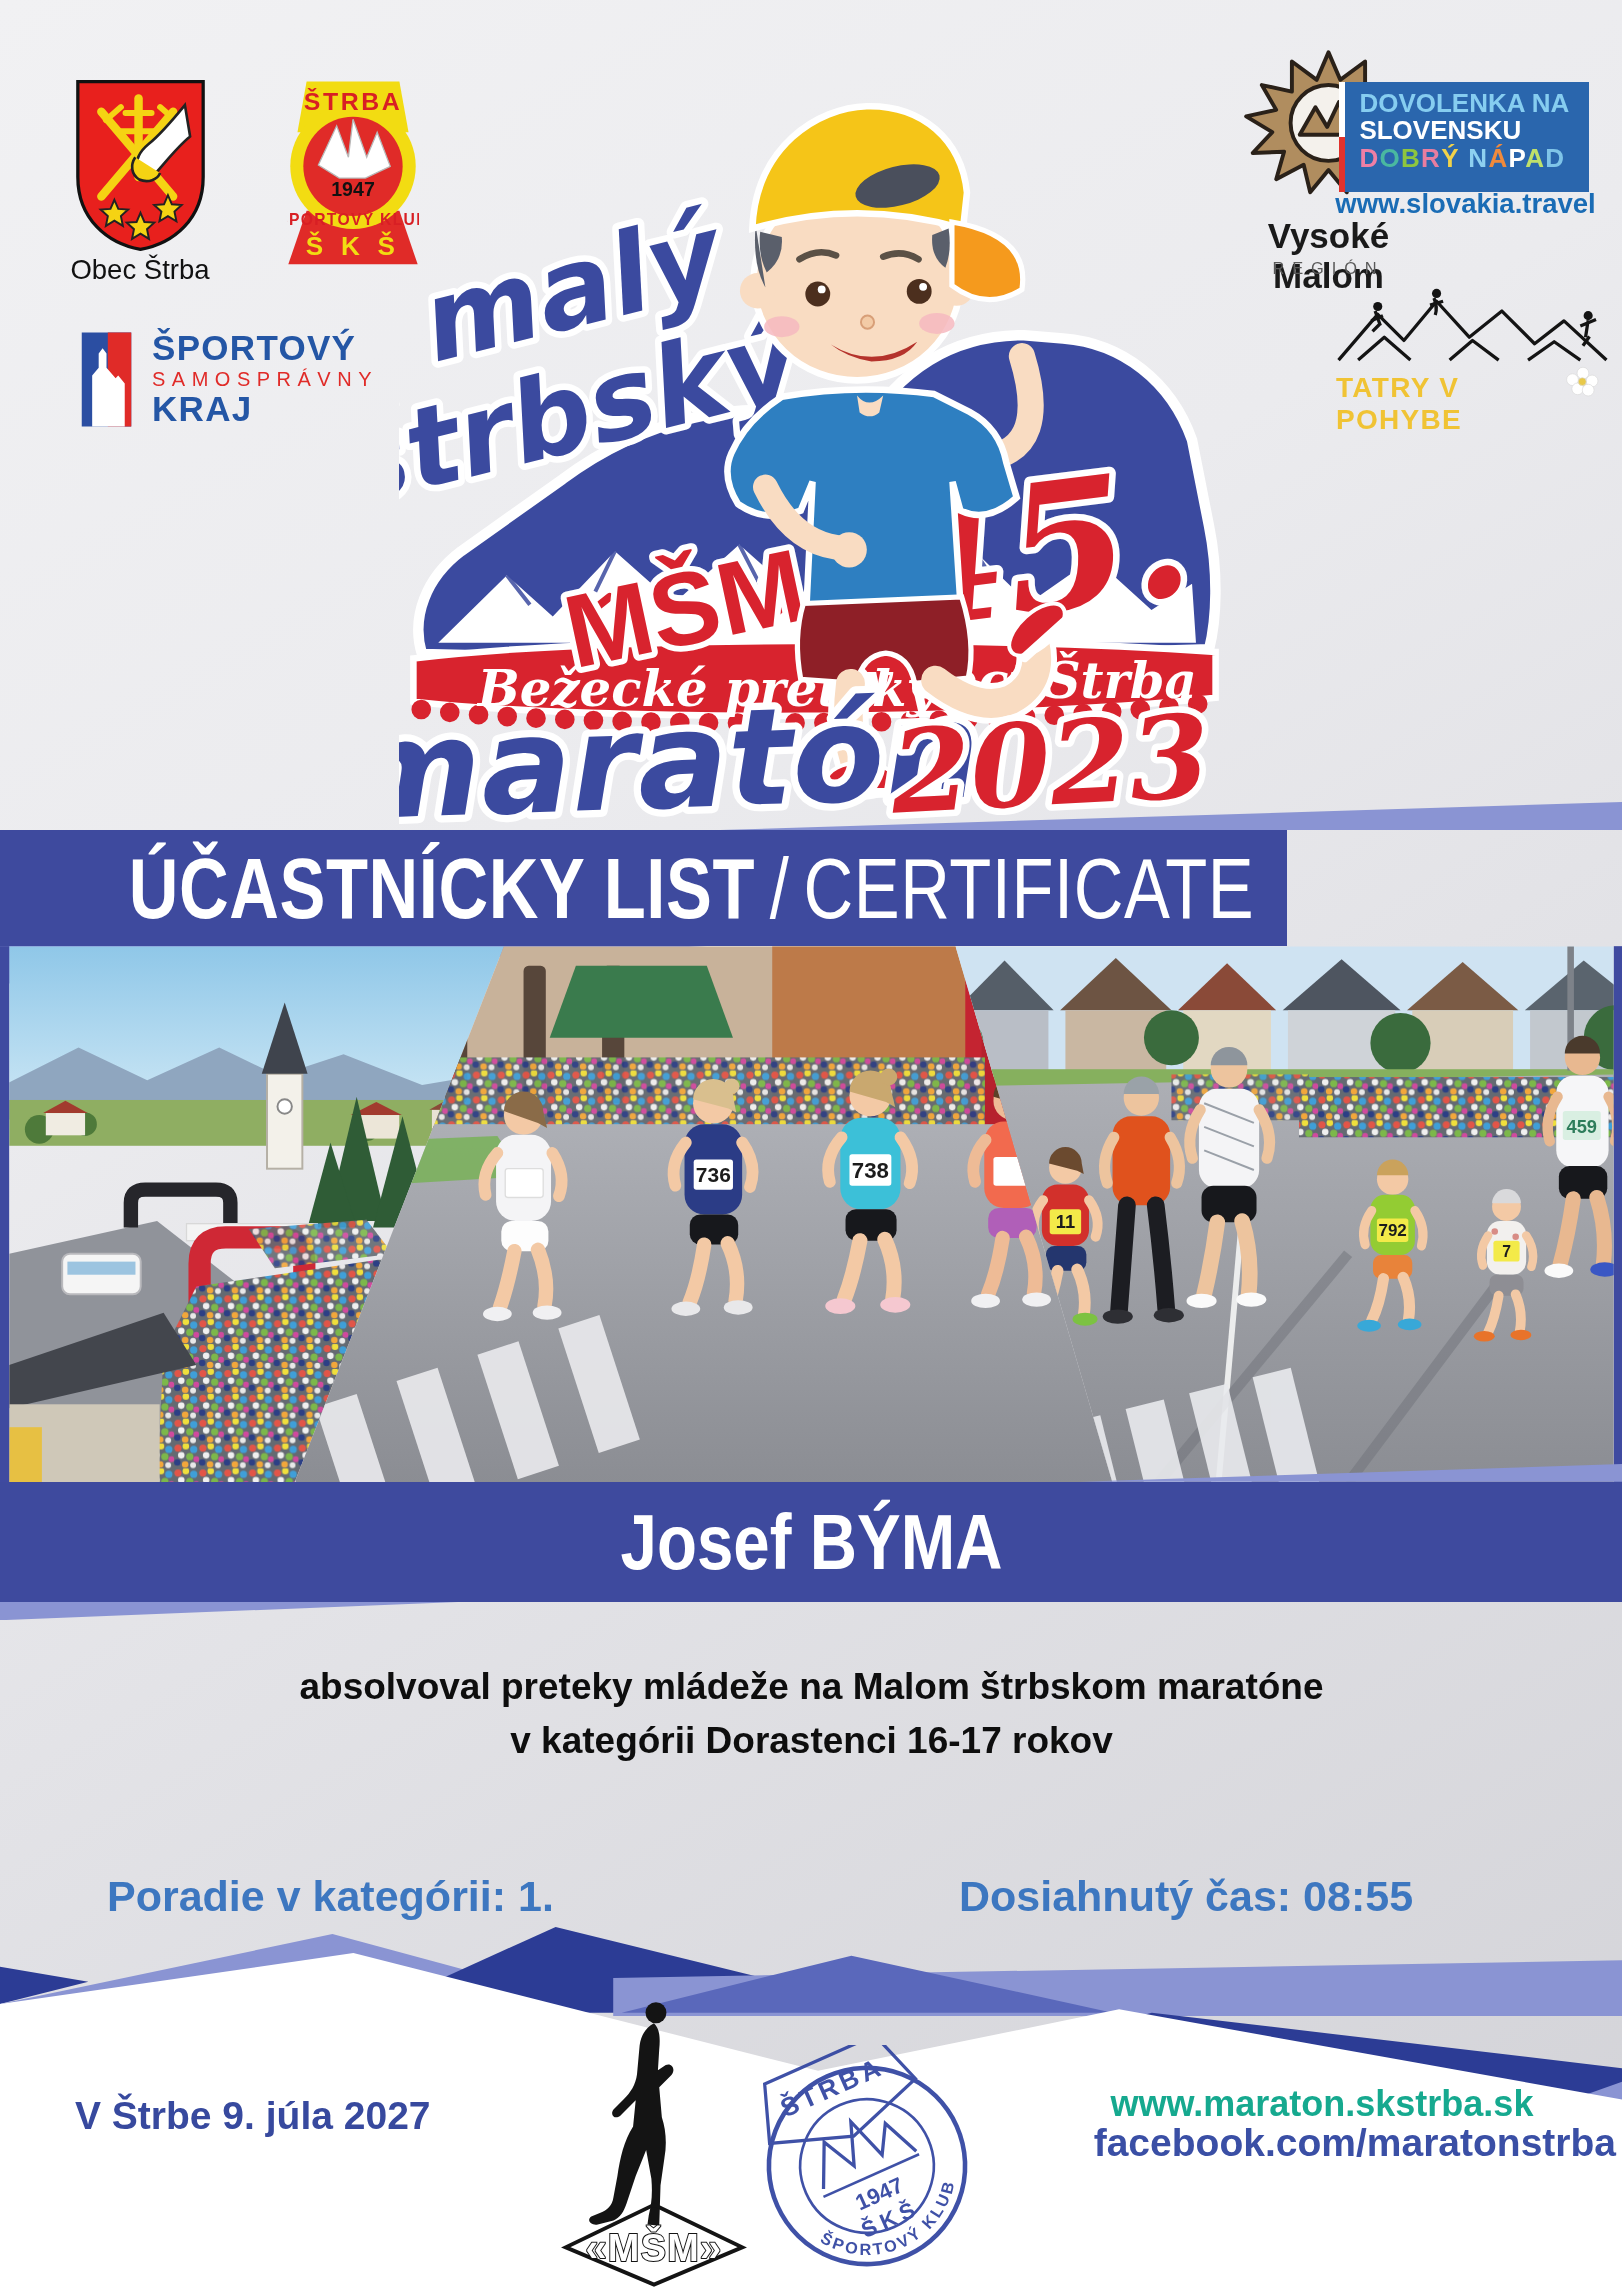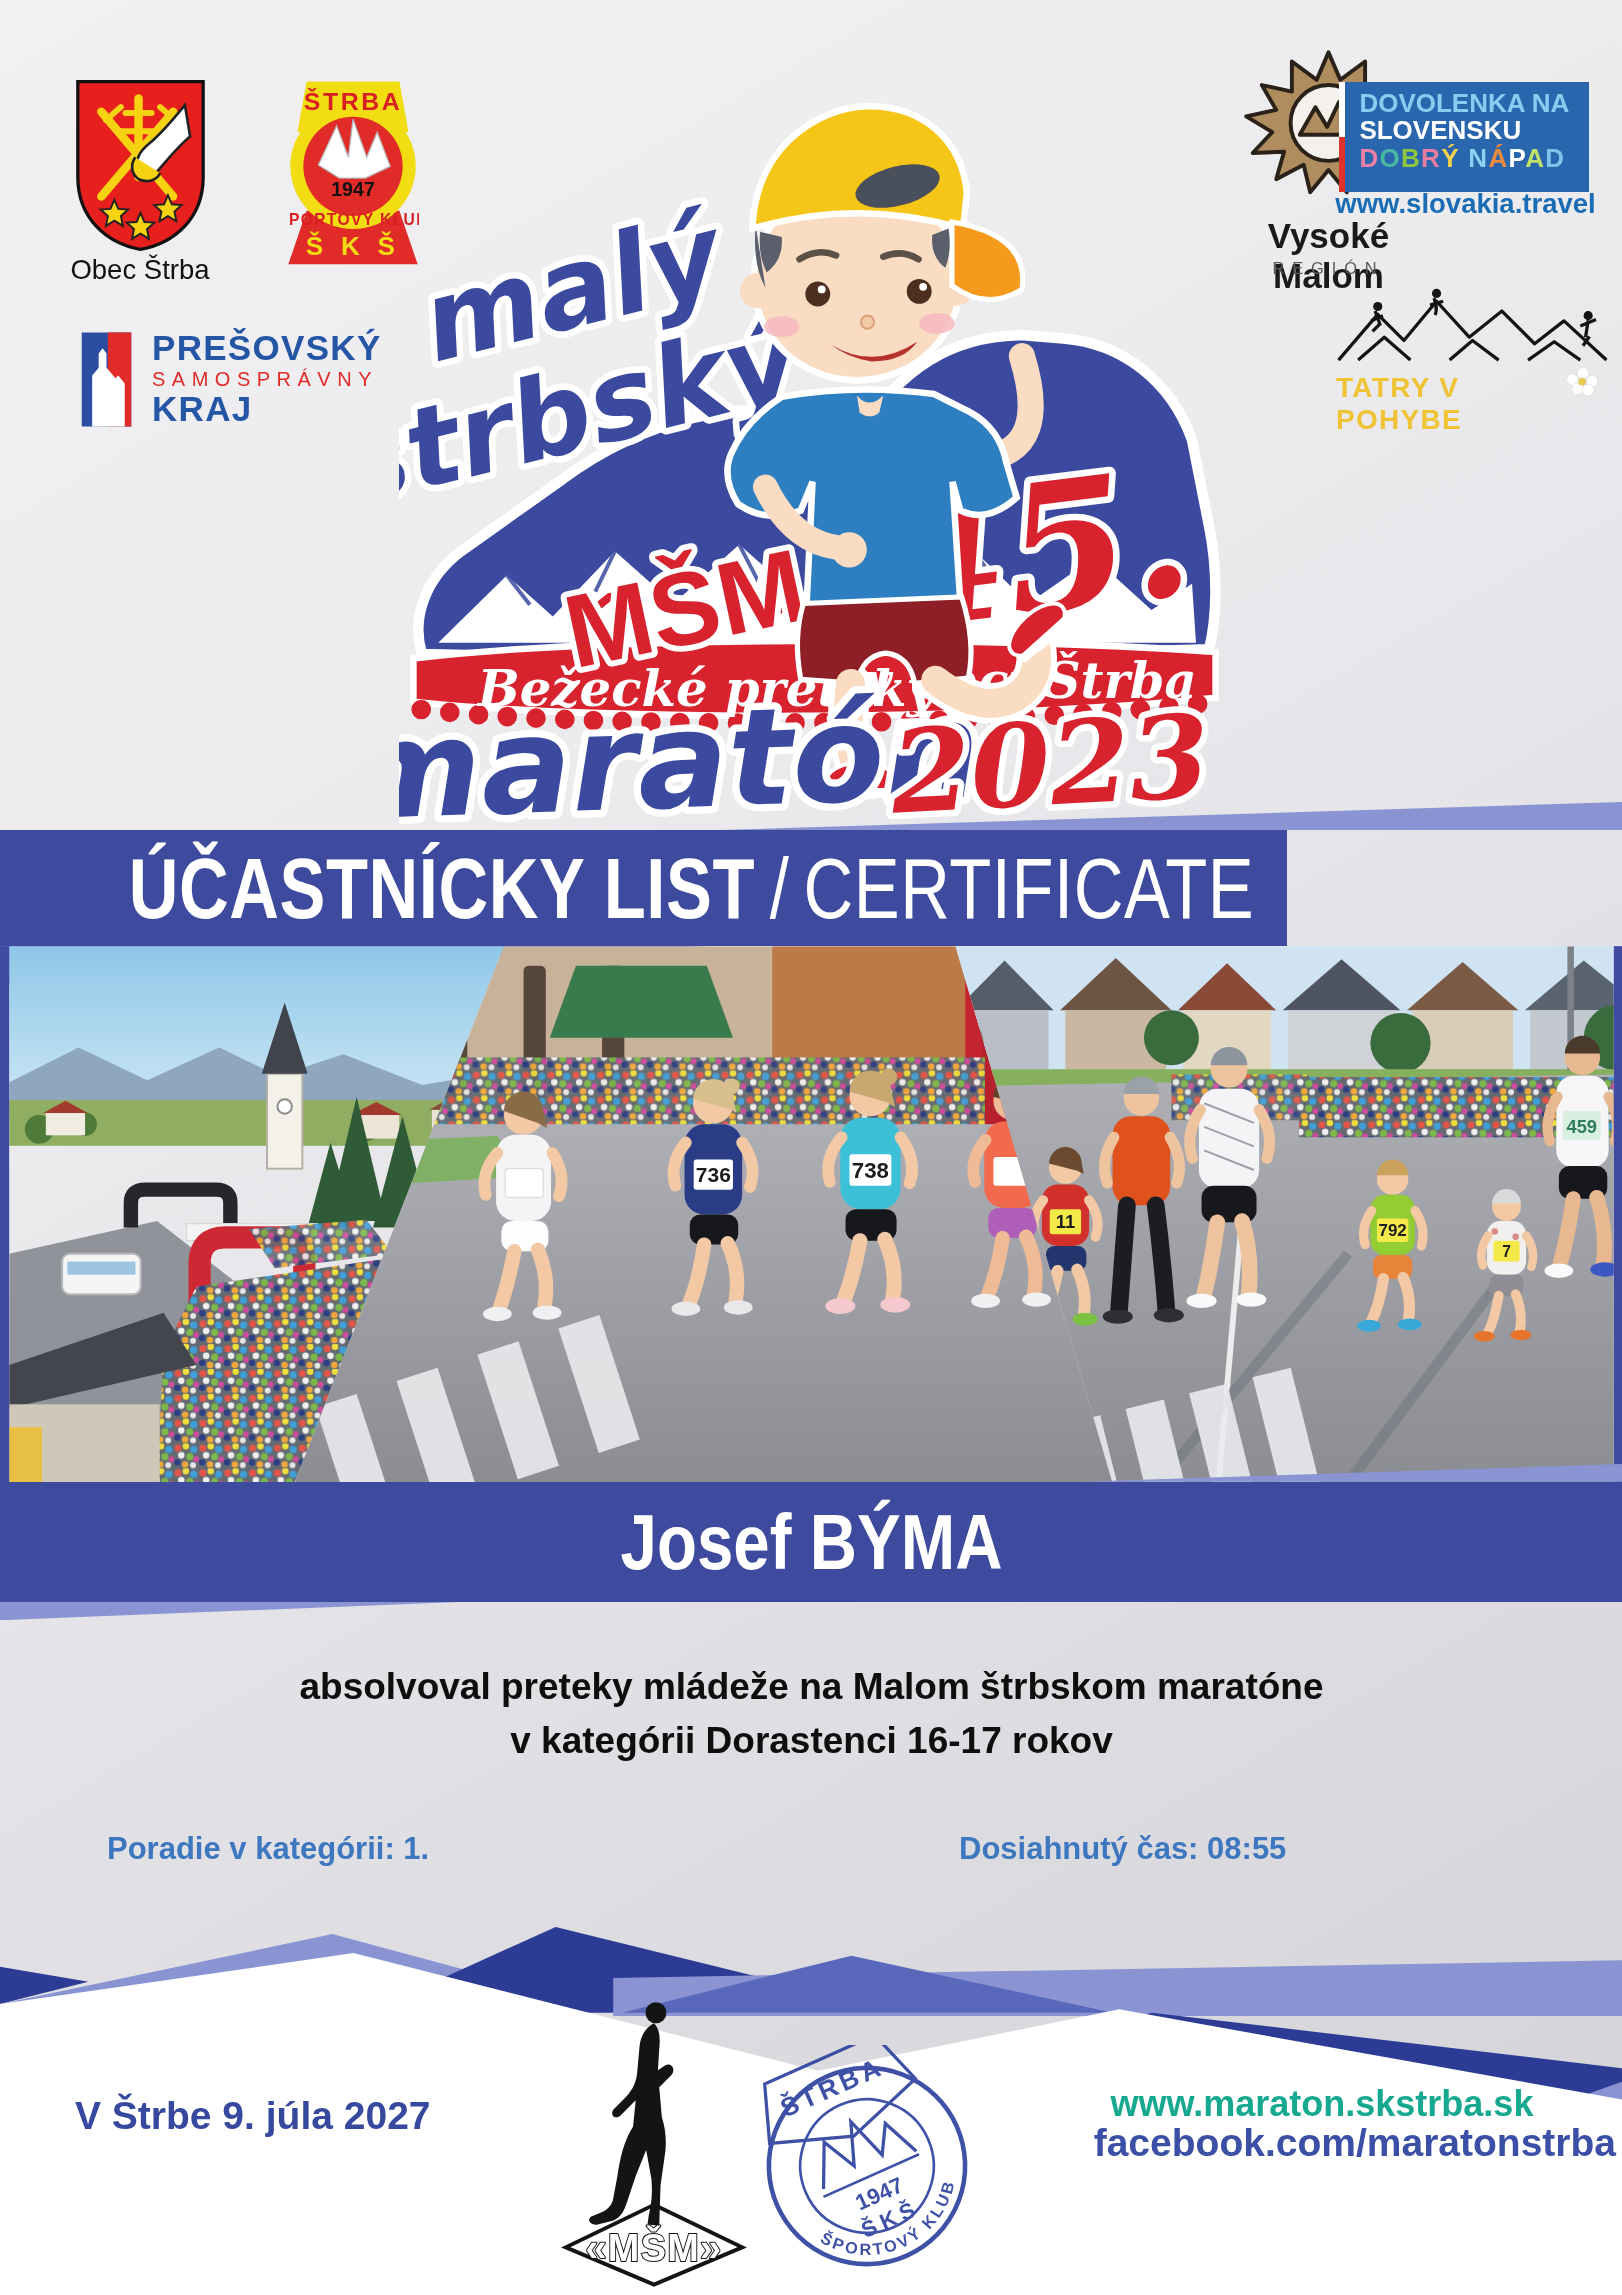--- a/index.html
+++ b/index.html
@@ -25,21 +25,21 @@
   .band{background:#3e4a9e;}
   .wedge{background:#8a94d3;}
   .title-line{width:100%;text-align:center;color:#fff;white-space:nowrap;
     transform:scaleX(0.80);transform-origin:50% 50%;}
   .t-bold{font-weight:bold;font-size:86px;letter-spacing:0.7px;}
   .t-sep{font-weight:400;font-size:86px;margin:0 18.3px;}
   .t-light{font-weight:400;font-size:86px;letter-spacing:0.7px;}
   .name-line{width:100%;text-align:center;color:#fff;white-space:nowrap;
     transform:scaleX(0.85);transform-origin:50% 50%;font-size:77px;font-weight:600;}
   .body-line{width:100%;text-align:center;color:#0e0e0e;font-size:37px;font-weight:600;}
-  .result{color:#3d77c0;font-size:31px;font-weight:600;white-space:nowrap;}
+  .result{color:#3d77c0;font-size:43px;font-weight:600;white-space:nowrap;margin-top:41px;}
   .foot-date{color:#37499e;font-size:39px;font-weight:bold;white-space:nowrap;}
   .foot-web{color:#16a98f;font-size:36px;font-weight:bold;text-align:center;}
   .foot-fb{color:#3a4fa5;font-size:39px;font-weight:bold;text-align:right;}
 </style>
 </head>
 <body>
 
 <div class="page">
 
   <div class="abs" style="left:75px;top:79px;width:131px;height:173px;">
@@ -83,21 +83,21 @@
   </div>
 
   <div class="abs" style="left:79px;top:330px;width:55px;height:99px;">
     <svg width="55" height="99" viewBox="0 0 84 152">
       <path d="M4,4 H44 L80,4 V148 H4 Z" fill="#2b4ea2"></path>
       <path d="M44,4 H80 V148 H44 Z" fill="#e02b28"></path>
       <path d="M20,148 V70 L30,58 V36 L36,28 L42,36 V58 L56,74 L60,70 L70,82 V148 Z" fill="#fff"></path>
     </svg>
   </div>
   <div class="abs" style="left:152px;top:330px;width:275px;">
-    <div class="psk1">PREŠOVSKÝ</div>
+    <div class="psk1">ŠPORTOVÝ</div>
     <div class="psk2">SAMOSPRÁVNY</div>
     <div class="psk3">KRAJ</div>
   </div>
 
   <div class="abs" style="left:1237px;top:39px;width:183px;height:164px;">
     <svg width="183" height="164" viewBox="0 0 280 250">
       <g stroke="#2a2119" stroke-width="6" fill="#b08d5f" stroke-linejoin="round">
         <path d="M140,20 L158,62 L196,34 L196,80 L242,70 L220,108 L266,118 L226,142 L256,174 L208,172 L220,214 L178,192 L168,234 L140,200 L112,234 L102,192 L60,214 L72,172 L24,174 L54,142 L14,118 L60,108 L38,70 L84,80 L84,34 L122,62 Z"></path>
         <circle cx="140" cy="128" r="58" fill="#f4f1ec"></circle>
         <path d="M96,146 L120,104 L138,134 L156,96 L184,146 Z" fill="#b08d5f"></path>

